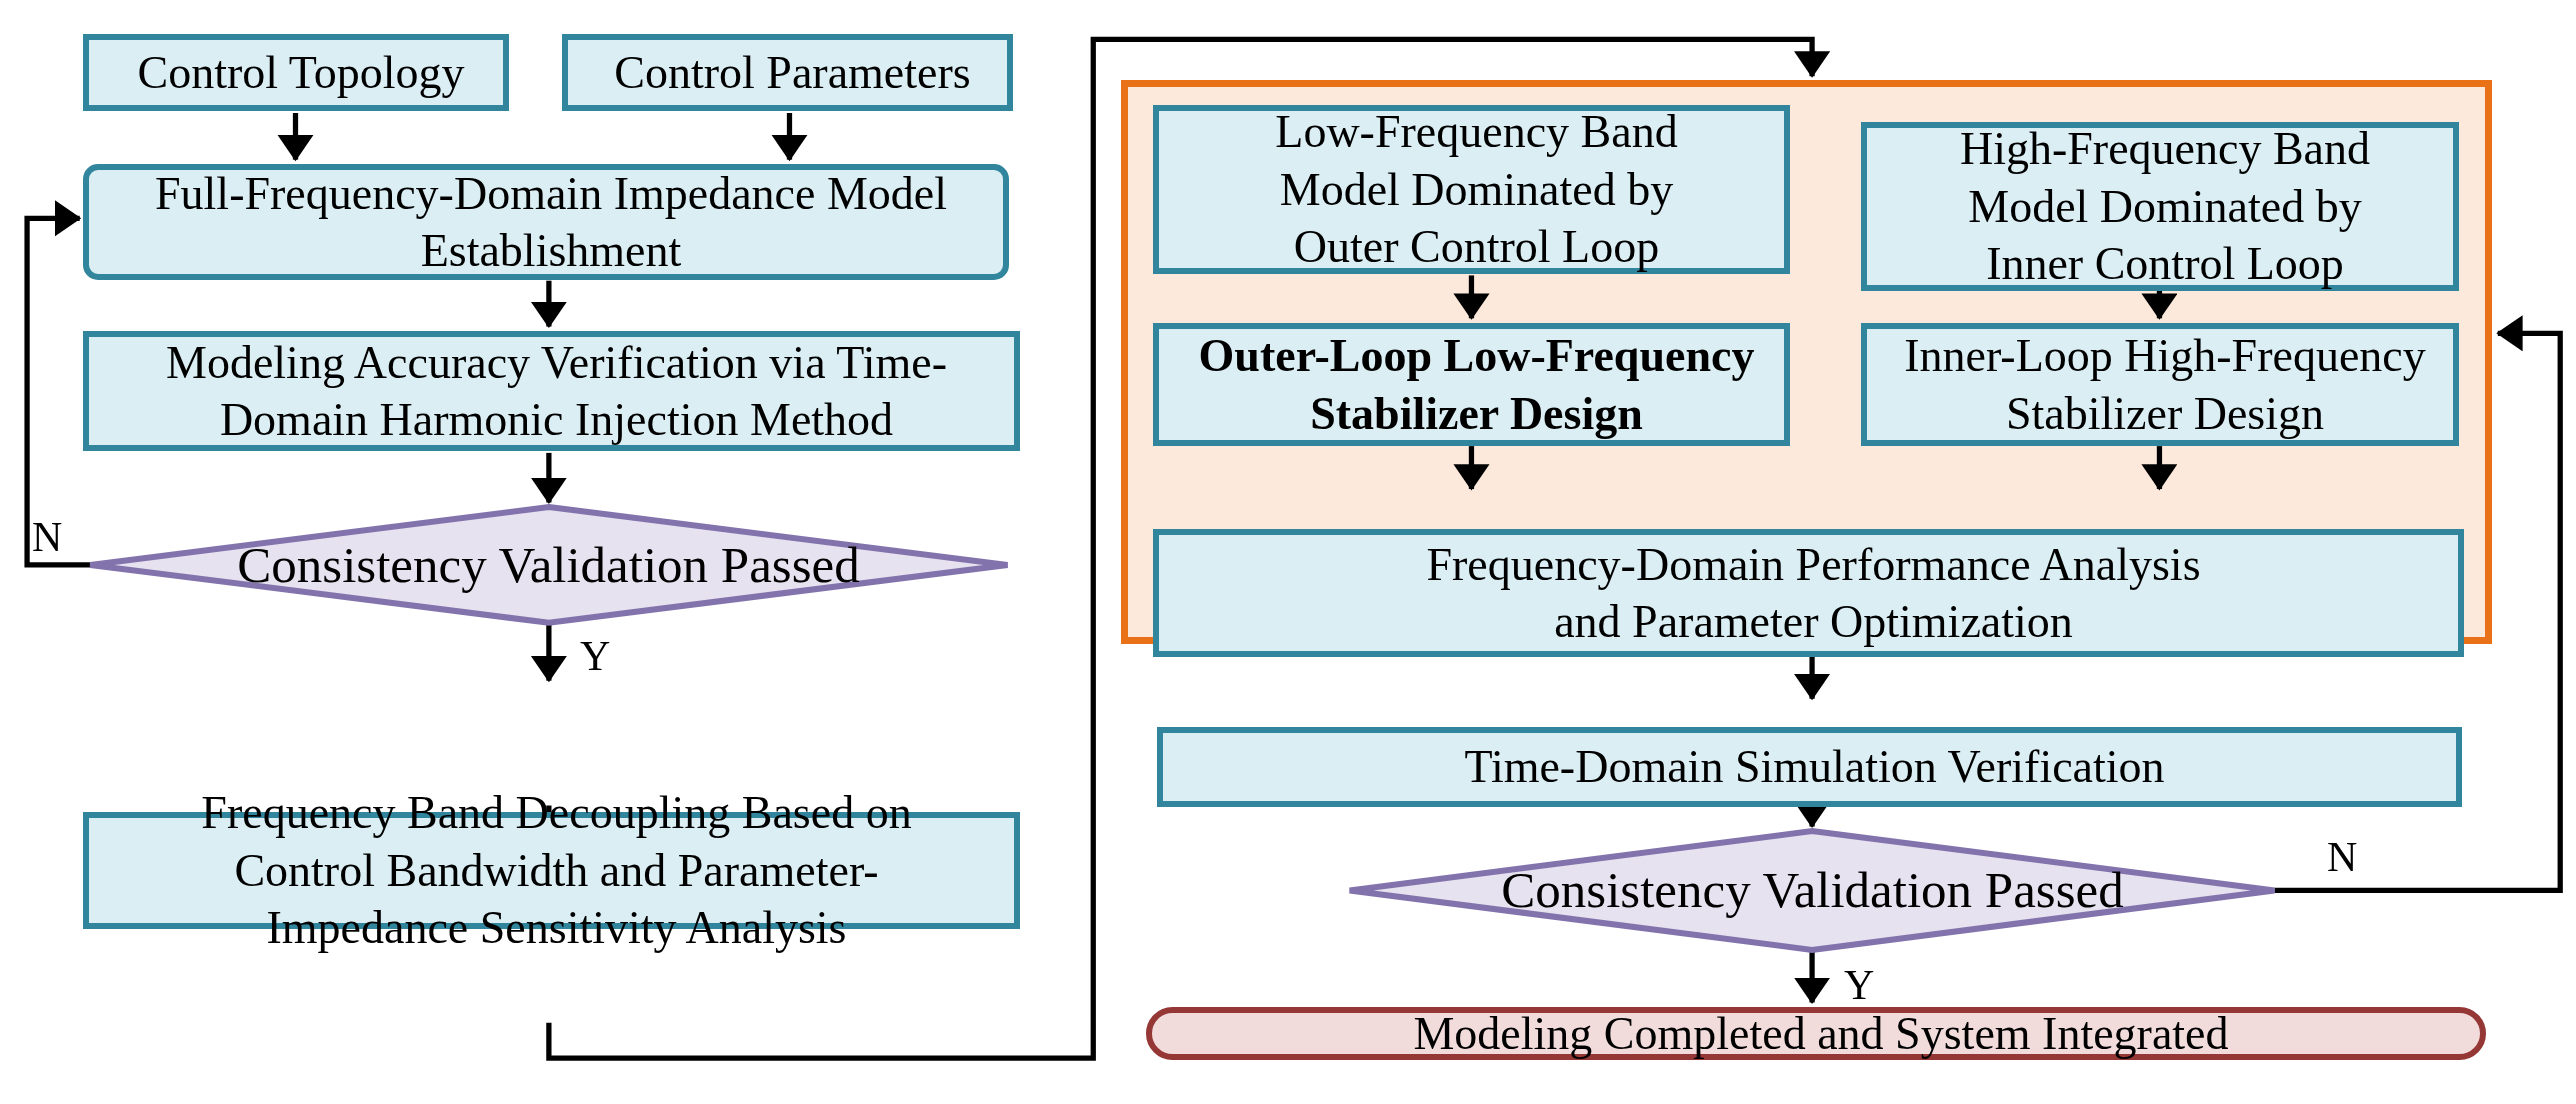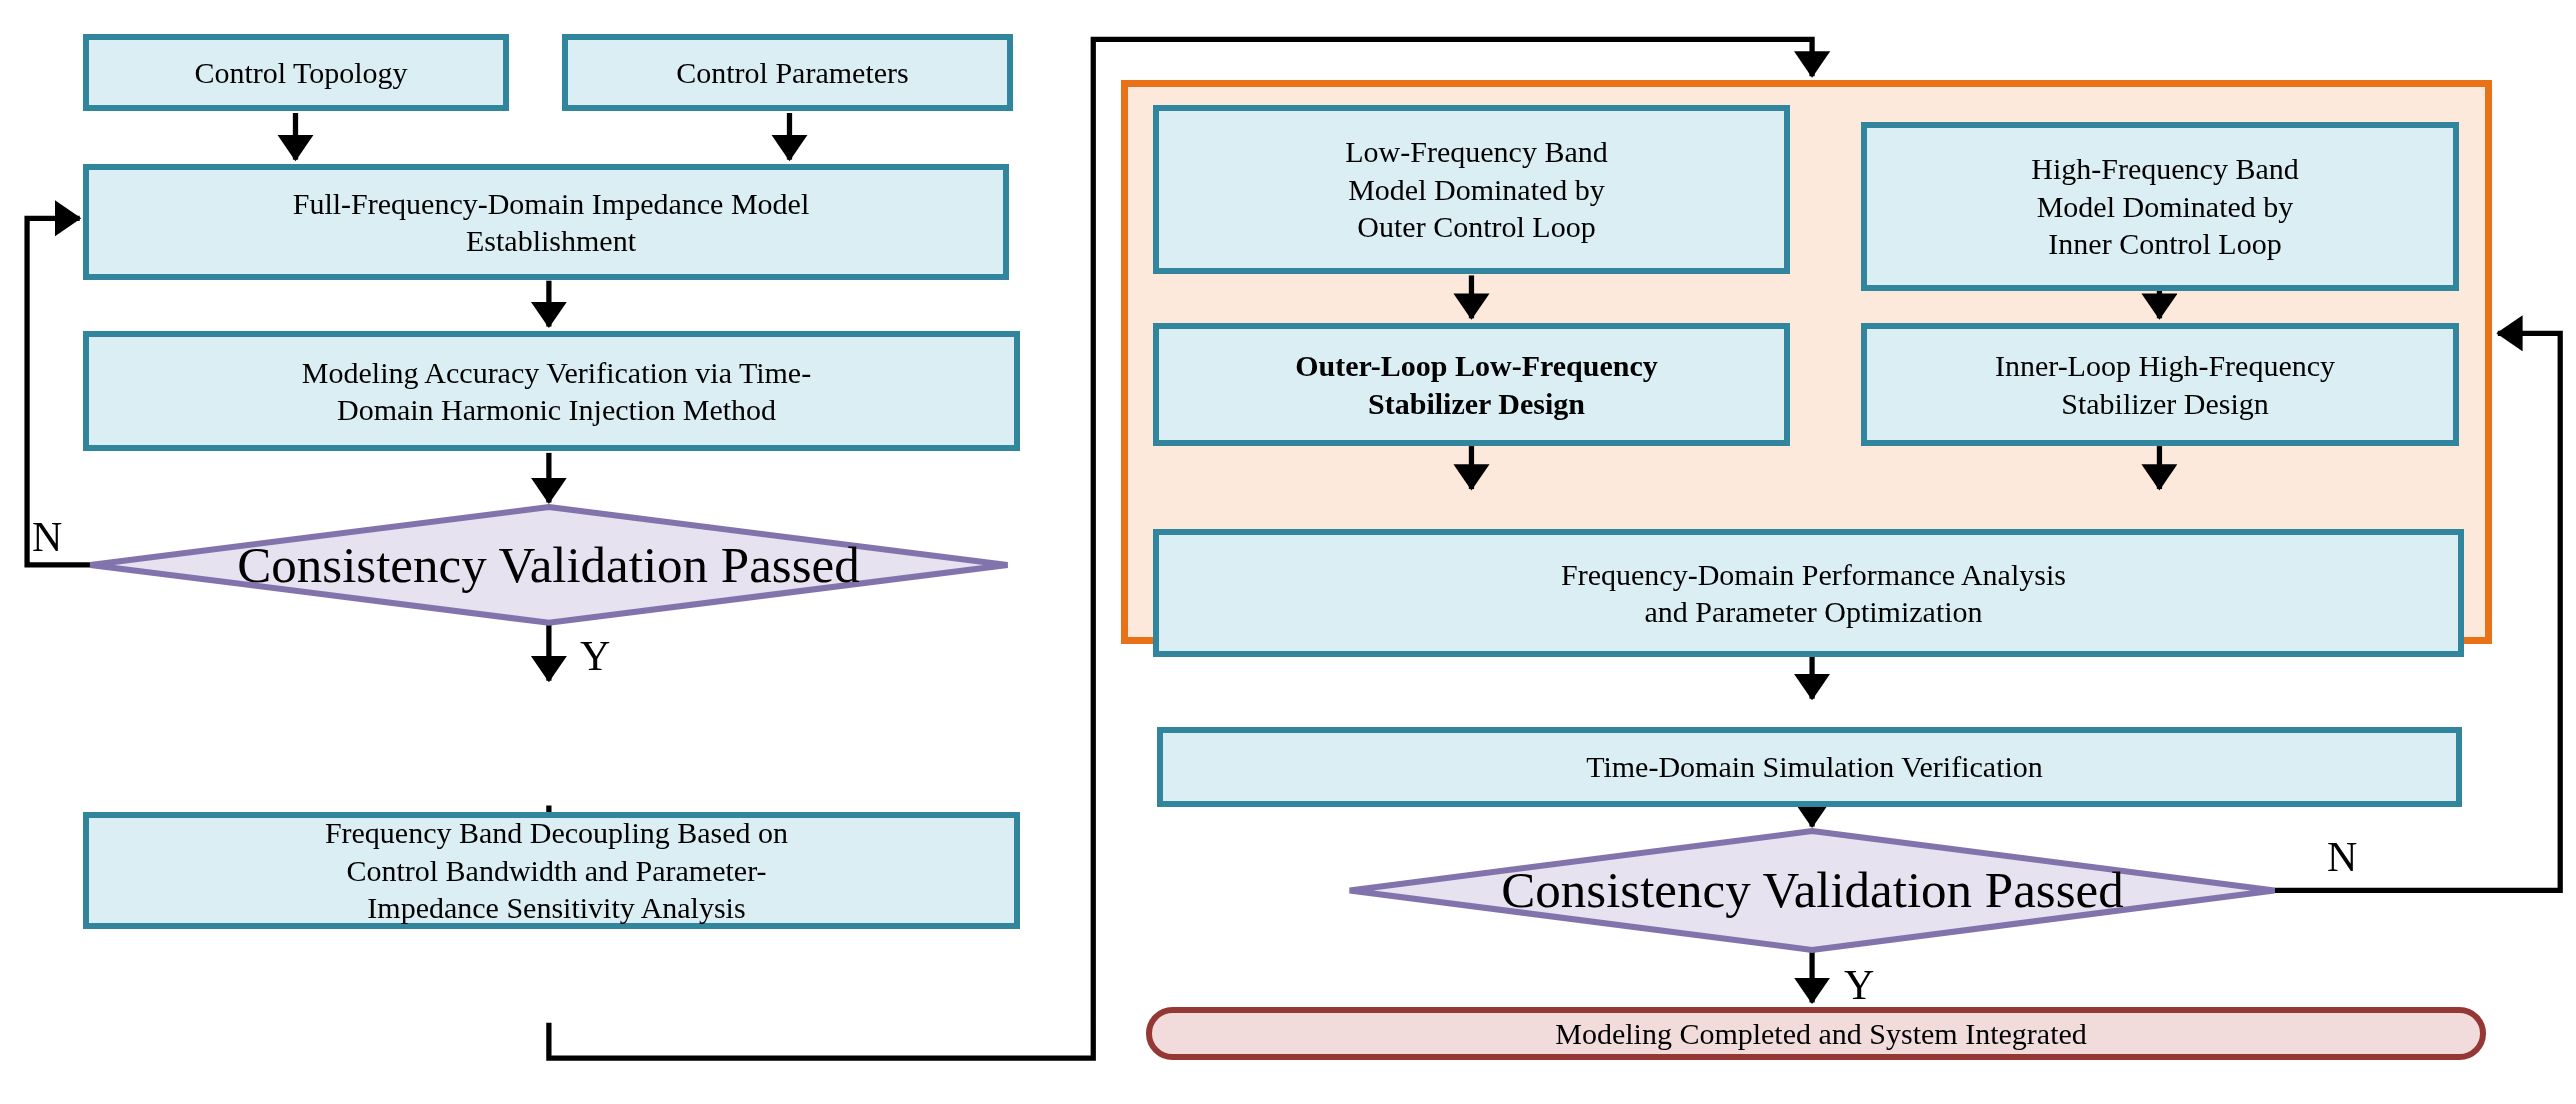--- a/index.html
+++ b/index.html
@@ -6,21 +6,21 @@
   body{width:2576px;height:1105px;font-family:"Liberation Serif",serif;color:#000;}
   .canvas{position:relative;width:2576px;height:1105px;background:#fff;overflow:hidden;}
 
   .stage-group{position:absolute;box-sizing:border-box;background:#FCE9DB;border:7.5px solid #E97118;z-index:0;}
 
   svg.wires{position:absolute;left:0;top:0;width:2576px;height:1105px;z-index:1;}
   .wire{fill:none;stroke:#000;stroke-width:7;}
   .diamond{fill:#E6E2EF;stroke:#8373AD;stroke-width:8;}
 
   .node{position:absolute;box-sizing:border-box;display:flex;align-items:center;justify-content:center;
-        text-align:center;white-space:pre-line;font-size:30px;line-height:1.25;z-index:2;padding-left:10px;}
+        text-align:center;white-space:pre-line;font-size:46px;line-height:1.25;z-index:2;padding-left:10px;}
   .process{background:#DAEEF3;border:6px solid #31859C;}
   .terminal{background:#F2DBDB;border:6.8px solid #953735;}
   .decision-label{position:absolute;display:flex;align-items:center;justify-content:center;
         text-align:center;font-size:51px;z-index:2;}
   .branch-label{position:absolute;font-size:42px;z-index:2;}
 </style>
 </head>
 <body>
 
 <div class="canvas">
@@ -52,21 +52,21 @@
     <polyline class="wire" marker-end="url(#ah)" points="3025,1184 3405,1184 3405,443 3322,443"></polyline>
 
     <polygon class="diamond" points="730,674 1340,751 730,828 120,751"></polygon>
     <polygon class="diamond" points="2410,1105 3025,1184 2410,1263 1795,1184"></polygon>
   </svg>
 
   <div class="node process" style="left:83px;top:34px;width:426px;height:77px;">Control Topology</div>
 
   <div class="node process" style="left:562px;top:34px;width:451px;height:77px;">Control Parameters</div>
 
-  <div class="node process" style="left:83px;top:164px;width:926px;height:116px;">Full-Frequency-Domain Impedance Model
+  <div class="node process" style="left:83px;top:164px;width:926px;height:116px;border-radius:15px;">Full-Frequency-Domain Impedance Model
 Establishment</div>
 
   <div class="node process" style="left:83px;top:331px;width:937px;height:120px;">Modeling Accuracy Verification via Time-
 Domain Harmonic Injection Method</div>
 
   <div class="decision-label" style="left:169px;top:508px;width:759px;height:113px;">Consistency Validation Passed</div>
 
 
   <div class="node process" style="left:83px;top:812px;width:937px;height:117px;">Frequency Band Decoupling Based on
 Control Bandwidth and Parameter-

